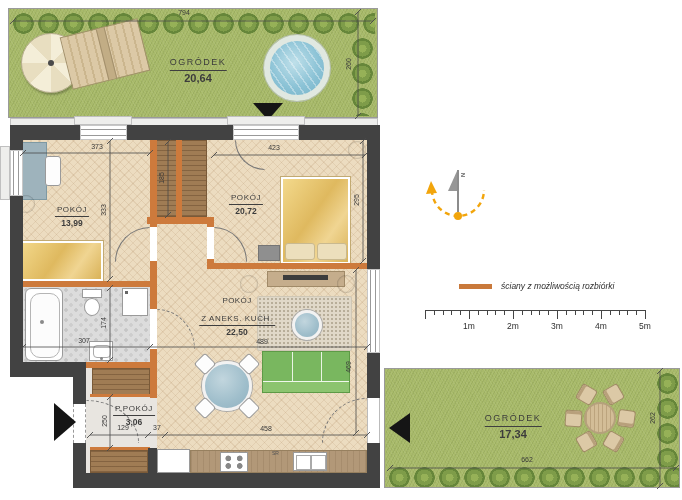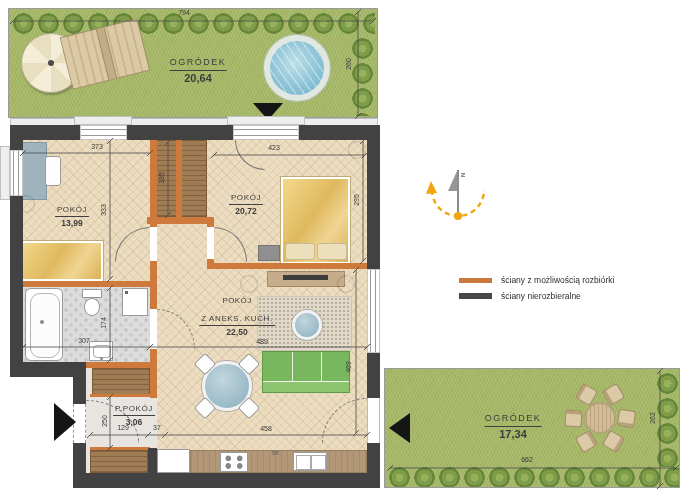--- a/index.html
+++ b/index.html
@@ -300,31 +300,35 @@
   <div class="abs dim v" style="left:348px;top:367px;">469</div>
   <div class="abs dim" style="left:266px;top:425px;">458</div>
   <div class="abs dim" style="left:123px;top:424px;">129</div>
   <div class="abs dim" style="left:157px;top:424px;">37</div>
   <div class="abs dim v" style="left:104px;top:421px;">250</div>
   <div class="abs dim" style="left:527px;top:456px;">662</div>
   <div class="abs dim v" style="left:652px;top:418px;">262</div>
 
   <div class="abs" style="left:461px;top:172px;font-size:6px;font-weight:bold;color:#666;transform:rotate(90deg);z-index:60;">N</div>
 
-  <div class="abs" style="left:459px;top:275px;z-index:60;">
+  <div class="abs" style="left:459px;top:281px;z-index:60;font-style:italic;">
     <div class="legend-row">
       <div class="legend-swatch" style="background:#c9793b;"></div>
       <div class="legend-text">ściany z możliwością rozbiórki</div>
     </div>
-    <div class="legend-row">
-      <div class="legend-swatch" style="background:#474747;height:6px;"></div>
-      <div class="legend-text">ściany nierozbieralne</div>
-    </div>
-  </div>
-
+  </div>
+
+  <div class="abs" style="left:425px;top:310px;width:221px;height:26px;z-index:60;">
+    <div class="scalebar-ticks"></div>
+    <span class="scalebar-label" style="left:44px;">1m</span>
+    <span class="scalebar-label" style="left:88px;">2m</span>
+    <span class="scalebar-label" style="left:132px;">3m</span>
+    <span class="scalebar-label" style="left:176px;">4m</span>
+    <span class="scalebar-label" style="left:220px;">5m</span>
+  </div>
 
   <svg class="overlay" width="682" height="500" viewBox="0 0 682 500">
     <path fill="none" stroke="#4a4a4a" stroke-width="0.8" d="M13,21H373 M358,12V116 M23,153H150 M110,141V279 M168,142V215 M214,155H365 M363,141V261 M23,347H367 M110,288V360 M90,435H367 M110,397V448 M356,270V433 M390,468H676 M660,371V486"></path>
     <path fill="none" stroke="#4a4a4a" stroke-width="0.9" d="M10,24L16,18 M370,24L376,18 M355,15L361,9 M355,119L361,113 M20,156L26,150 M147,156L153,150 M107,144L113,138 M107,282L113,276 M165,145L171,139 M165,218L171,212 M211,158L217,152 M362,158L368,152 M360,144L366,138 M360,264L366,258 M20,350L26,344 M147,350L153,344 M364,350L370,344 M107,291L113,285 M107,363L113,357 M87,438L93,432 M145,438L151,432 M162,438L168,432 M364,438L370,432 M107,400L113,394 M107,451L113,445 M353,273L359,267 M353,436L359,430 M387,471L393,465 M673,471L679,465 M657,374L663,368 M657,489L663,483"></path>
     <g>
       <path d="M432,190 A26,26 0 0 0 484,190" fill="none" stroke="#f2a50c" stroke-width="2.4" stroke-dasharray="5 4"></path>
       <circle cx="458" cy="216" r="4" fill="#f2a50c"></circle>
       <polygon points="426,194 437,193 431,181" fill="#f2a50c"></polygon>
       <line x1="458" y1="170" x2="458" y2="212" stroke="#8c8c8c" stroke-width="2"></line>
       <polygon points="457,171 457,191 448,191" fill="#979797"></polygon>

